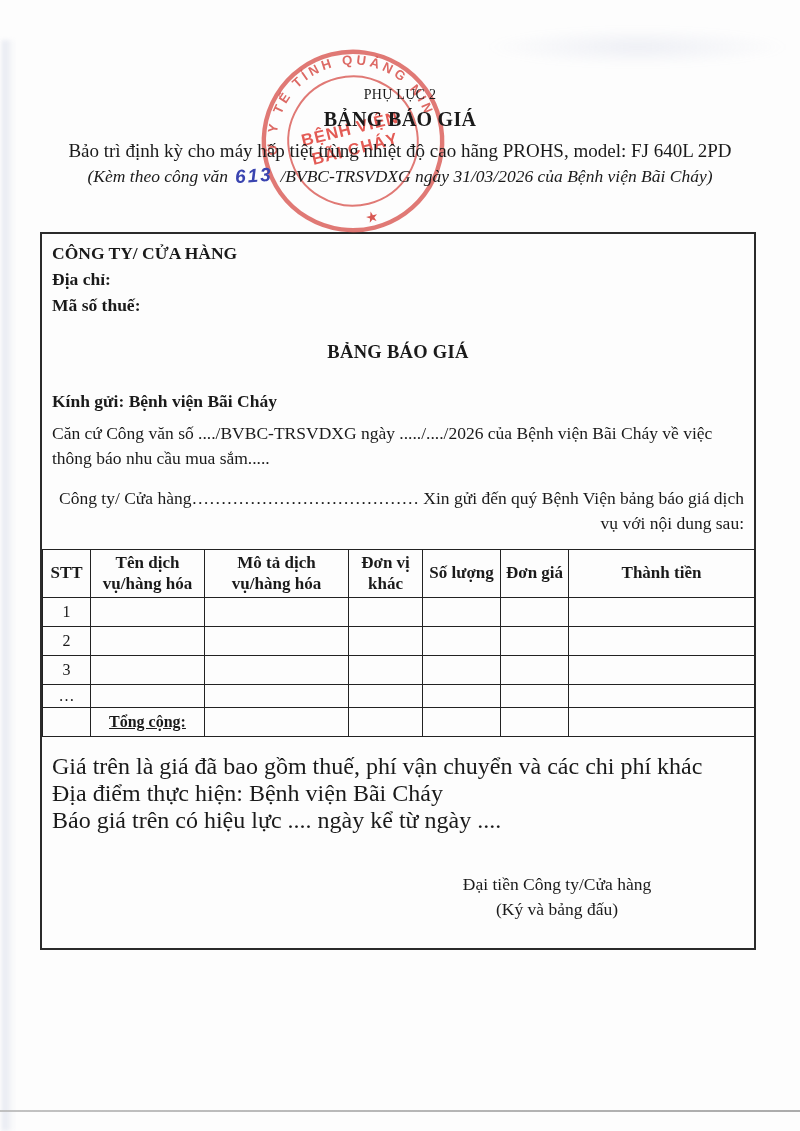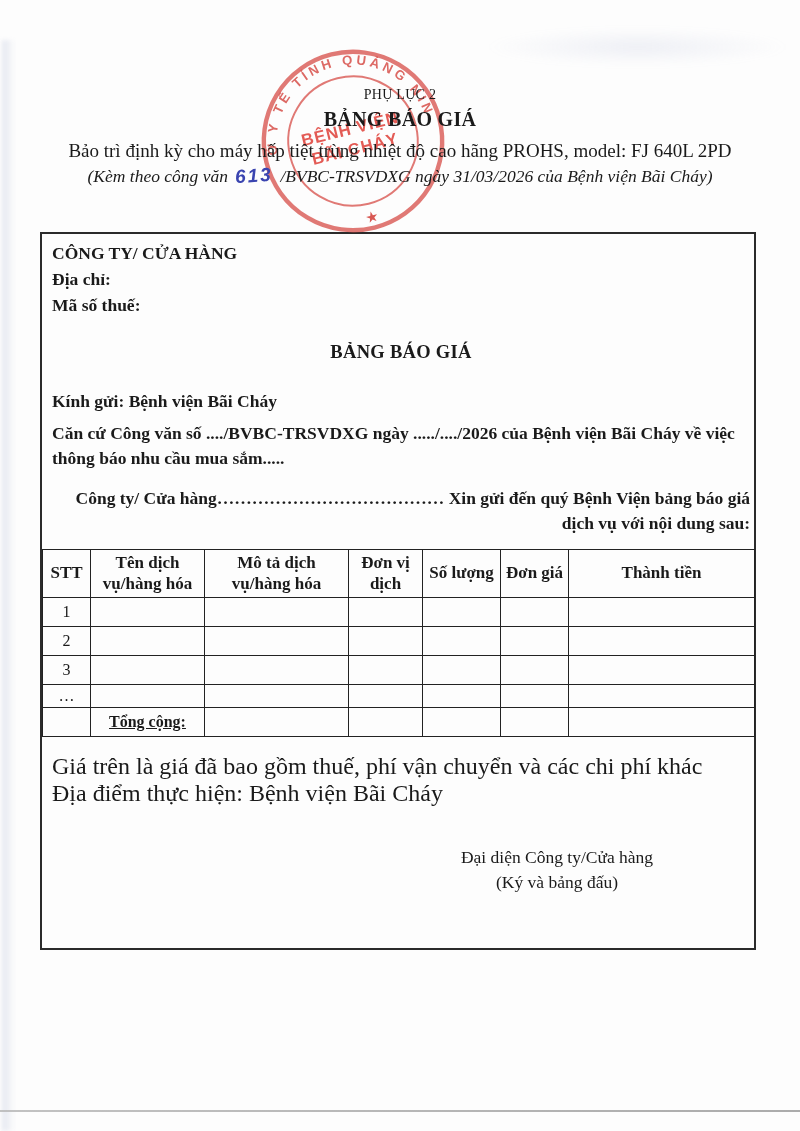--- a/index.html
+++ b/index.html
@@ -45,26 +45,26 @@
   }
   
   .stamp{
     position:absolute;left:255px;top:43px;width:196px;height:196px;
     z-index:1;transform:rotate(-14deg);opacity:.88;
   }
   
   .quote-box{
     position:absolute;left:40px;top:232px;width:716px;height:718px;
     border:2px solid #2b2b2b;box-sizing:border-box;
-    padding:6px 4px 0 10px;
+    padding:6px 10px 0 10px;
   }
   .company-line{font-size:17.5px;font-weight:bold;line-height:26px;}
   .box-title{text-align:center;font-weight:bold;font-size:18.5px;margin-top:24px;letter-spacing:.3px;}
   .salutation{font-weight:bold;font-size:17.5px;margin-top:28px;}
-  .para{font-size:17.5px;line-height:25px;margin-top:9px;font-weight:bold;}
+  .para{font-size:17.5px;line-height:25px;margin-top:9px;}
   .para-2{margin-top:15px;text-align:right;}
   
   table.quote-table{
     border-collapse:collapse;
     width:712px;margin:13px 0 0 -10px;
     table-layout:fixed;
   }
   .quote-table th,.quote-table td{
     border:1.6px solid #222;
     padding:0 4px;box-sizing:border-box;
@@ -138,21 +138,21 @@
         <col style="width:74px">
           <col style="width:78px">
           <col style="width:68px">
           <col style="width:186px">
       </colgroup>
       <thead>
           <tr>
             <th>STT</th>
             <th>Tên dịch vụ/hàng hóa</th>
             <th>Mô tả dịch vụ/hàng hóa</th>
-            <th>Đơn vị dịch</th>
+            <th>Đơn vị khác</th>
             <th>Số lượng</th>
             <th>Đơn giá</th>
             <th>Thành tiền</th>
           </tr>
         </thead>
       <tbody>
           <tr class="row-data">
             <td>1</td>
             <td></td>
             <td></td>
@@ -196,21 +196,22 @@
             <td></td>
             <td></td>
             <td></td>
           </tr>
         </tbody>
     </table>
 
     <div class="notes">
       <div>Giá trên là giá đã bao gồm thuế, phí vận chuyển và các chi phí khác</div>
       <div>Địa điểm thực hiện: Bệnh viện Bãi Cháy</div>
+      <div>Báo giá trên có hiệu lực .... ngày kể từ ngày ....</div>
     </div>
 
     <div class="signature">
-      <div>Đại diện Công ty/Cửa hàng</div>
+      <div>Đại tiền Công ty/Cửa hàng</div>
       <div>(Ký và bảng đấu)</div>
     </div>
   </div>
 
 </div>
 
 </body></html>

